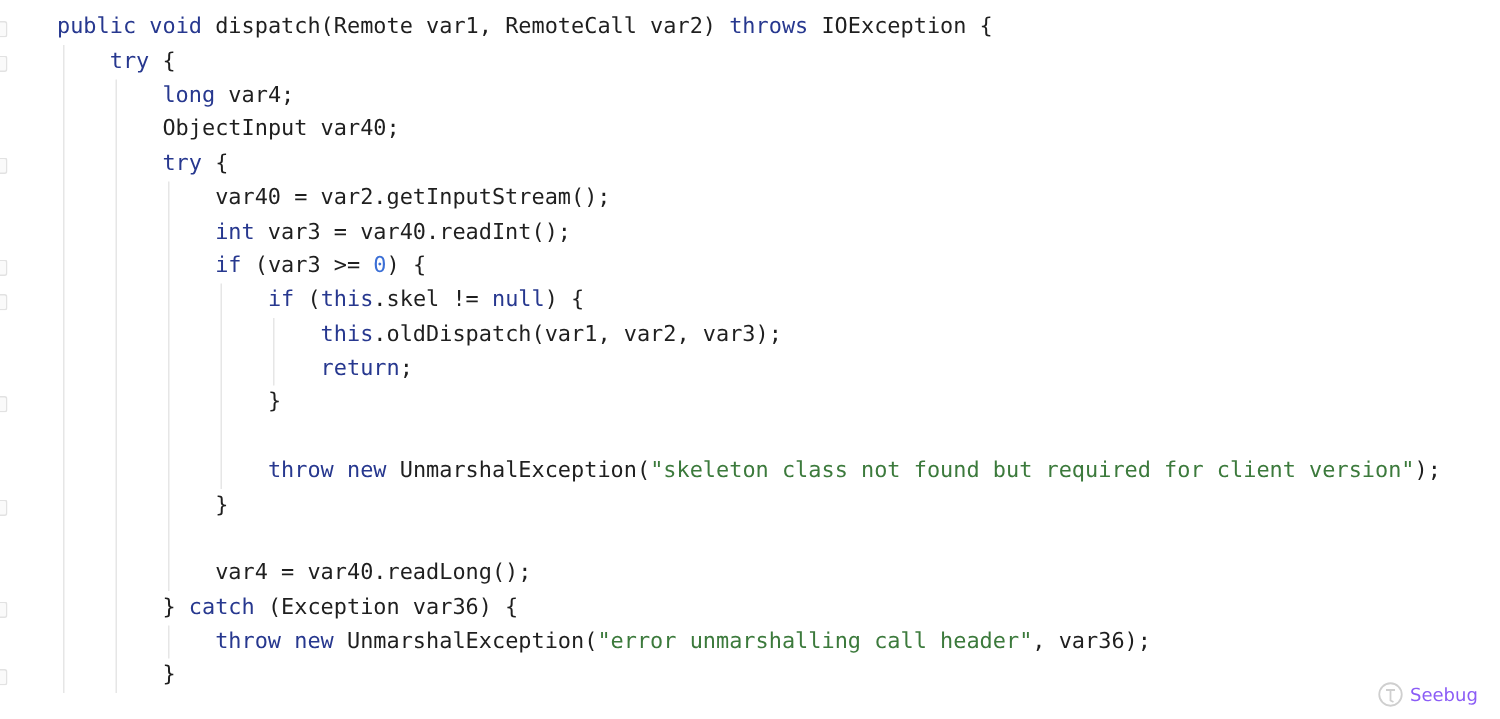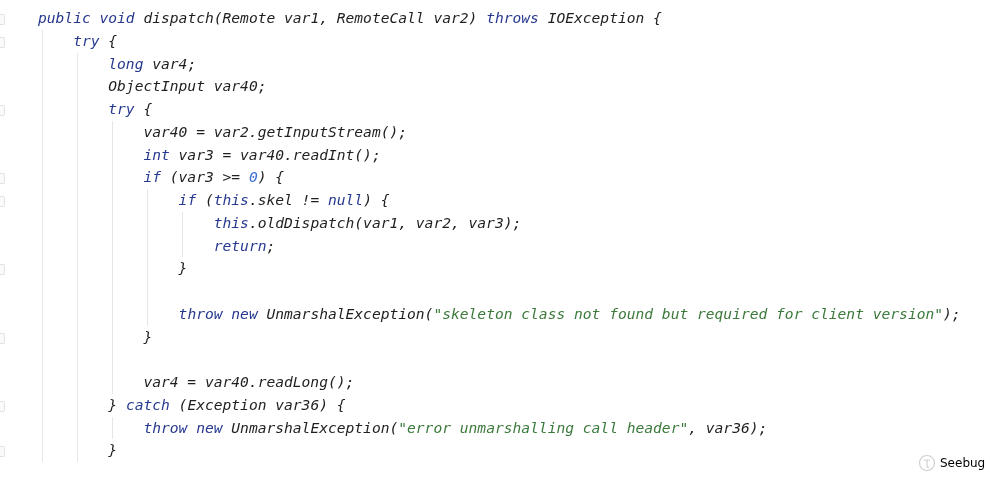--- a/index.html
+++ b/index.html
@@ -14,21 +14,20 @@
       position: relative;
       font-family: "DejaVu Sans Mono", "Liberation Mono", monospace;
     }
     .editor {
       position: absolute;
       left: 0;
       top: 0;
       width: 1000px;
       height: 479px;
       background: #ffffff;
-      font-style: italic;
     }
     .gutter {
       position: absolute;
       left: 0;
       top: 0;
       width: 14px;
       height: 479px;
     }
     .fold-marker {
       position: absolute;
@@ -63,21 +62,21 @@
     .str { color: #3c7a3c; }
     .plain { color: #1f1f1f; }
     .watermark {
       position: absolute;
       left: 918px;
       top: 452px;
       height: 22px;
       display: flex;
       align-items: center;
       gap: 4px;
-      color: #000000;
+      color: #8b5cf6;
       font-family: "DejaVu Sans", "Liberation Sans", sans-serif;
       font-size: 12px;
     }
     .watermark svg { display: block; }
   </style>
 </head>
 <body>
 
 <div class="editor">
   <div class="gutter" id="gutter">

